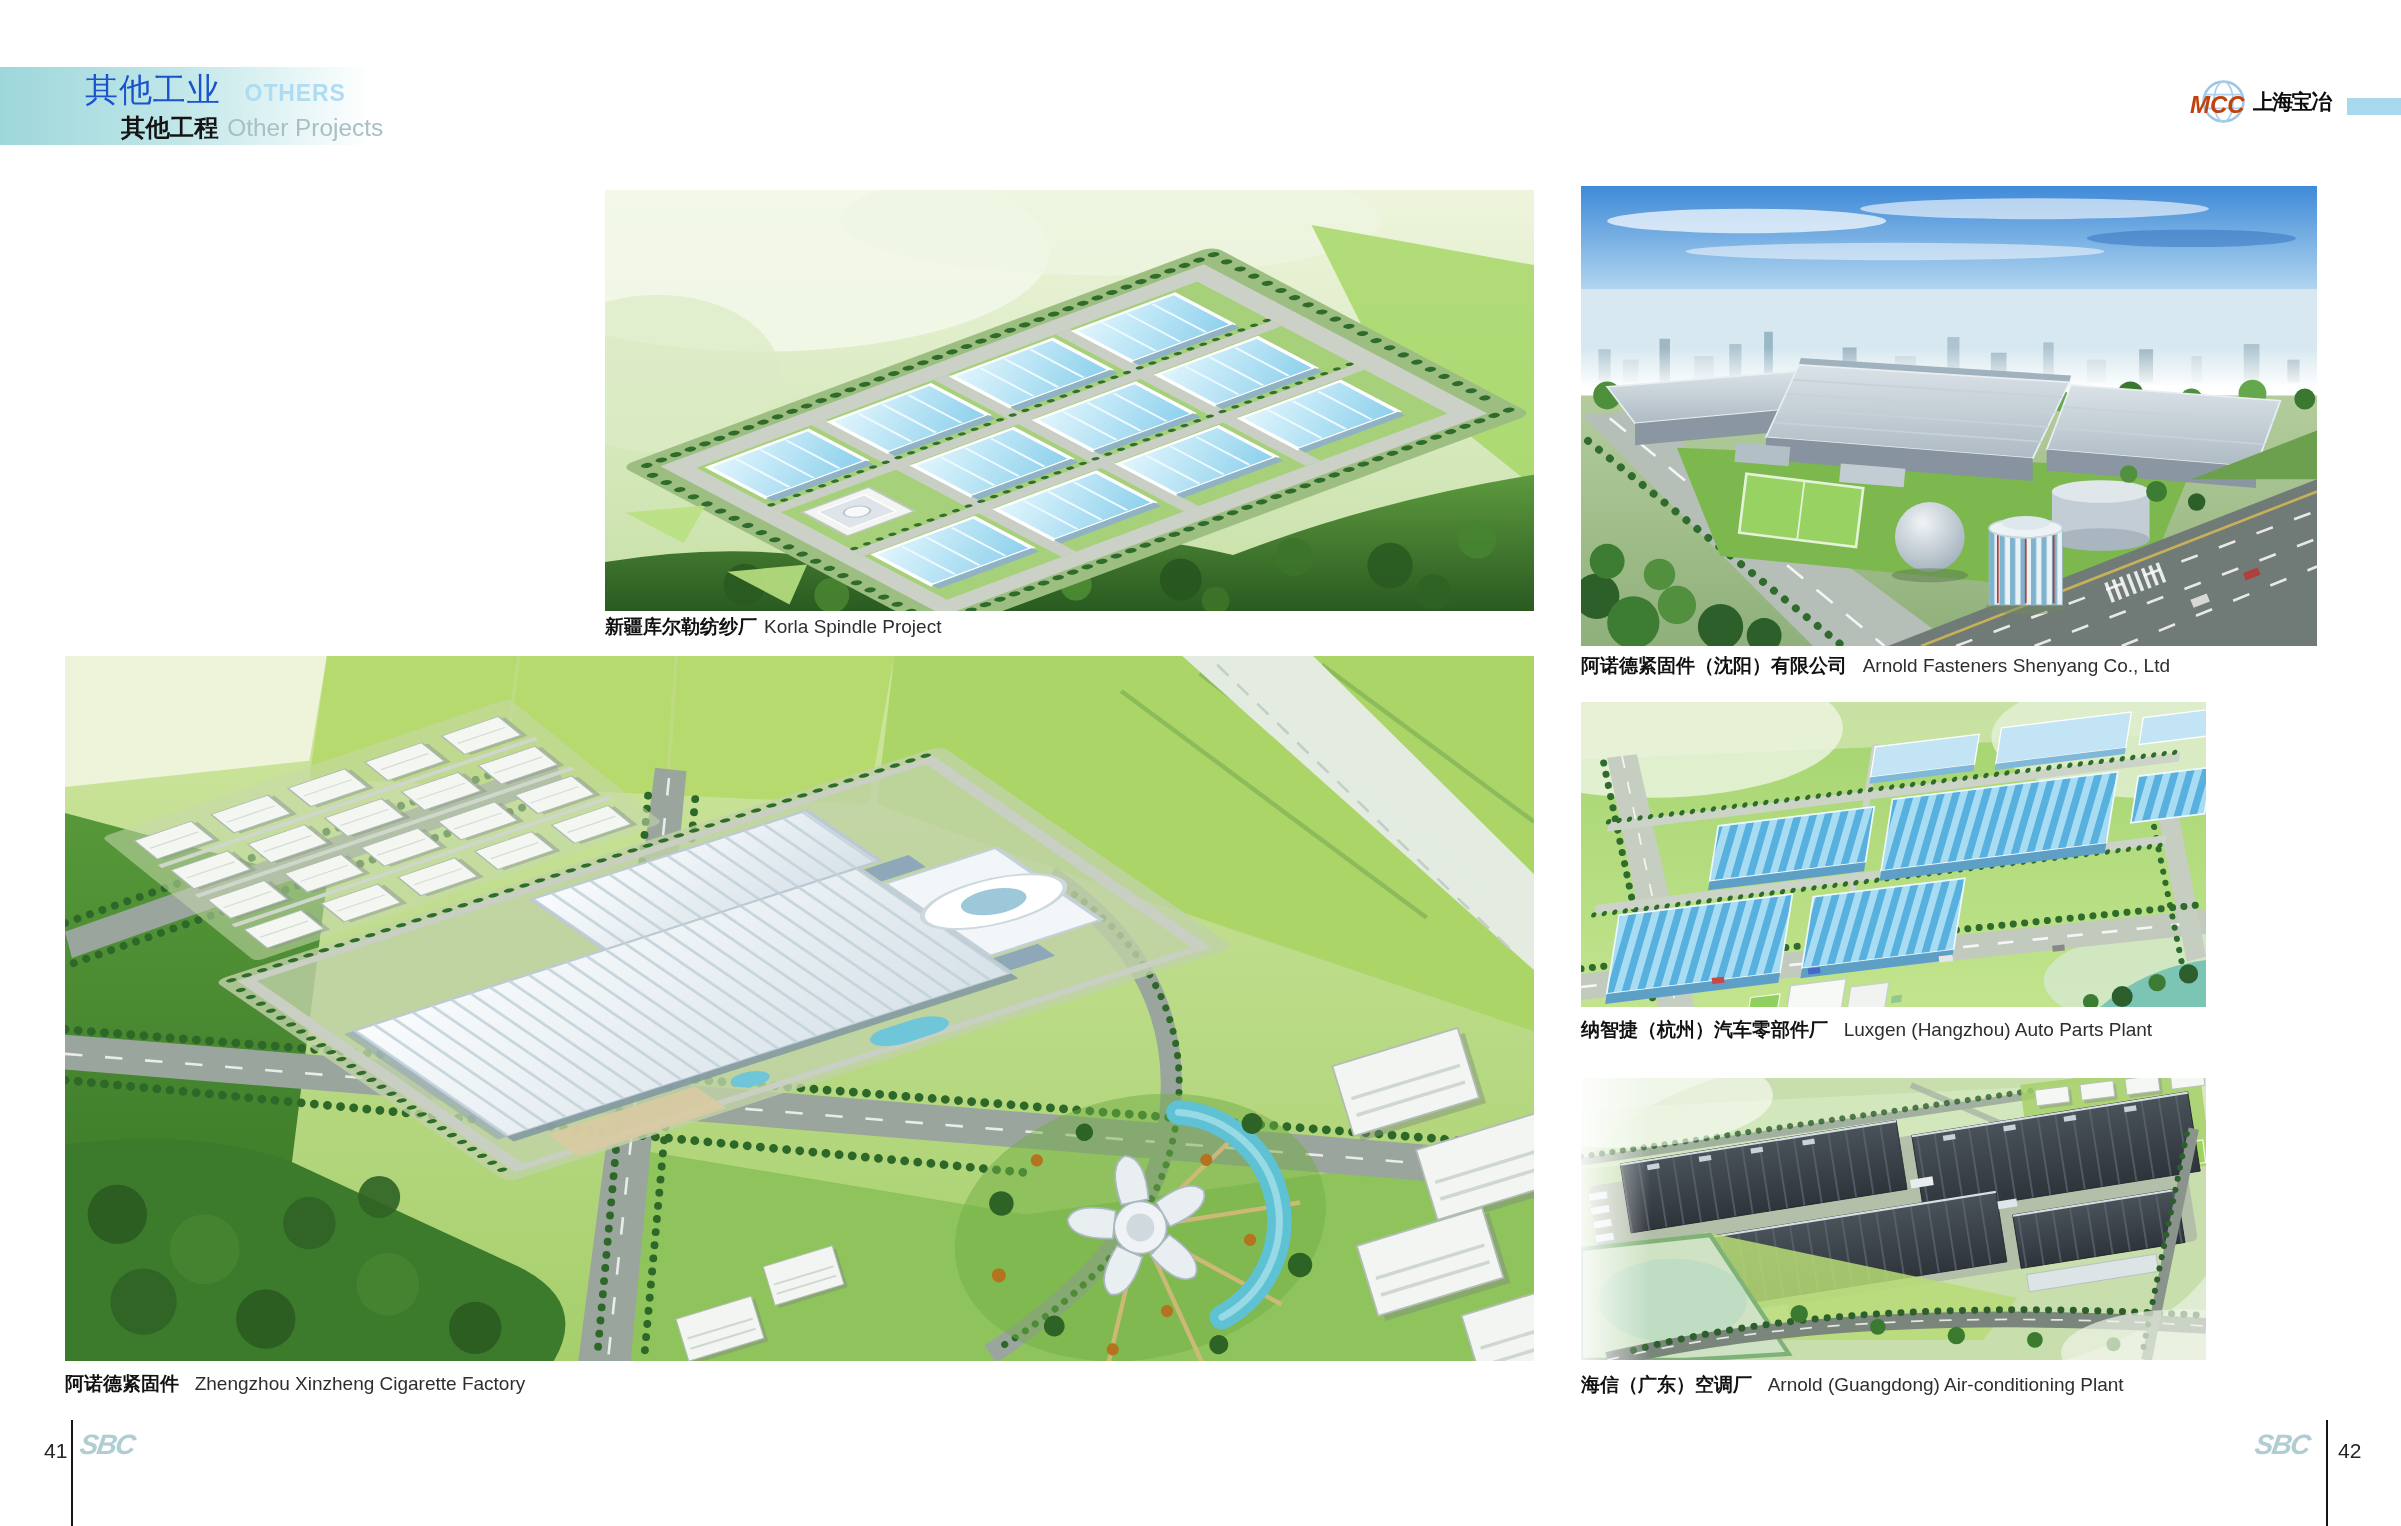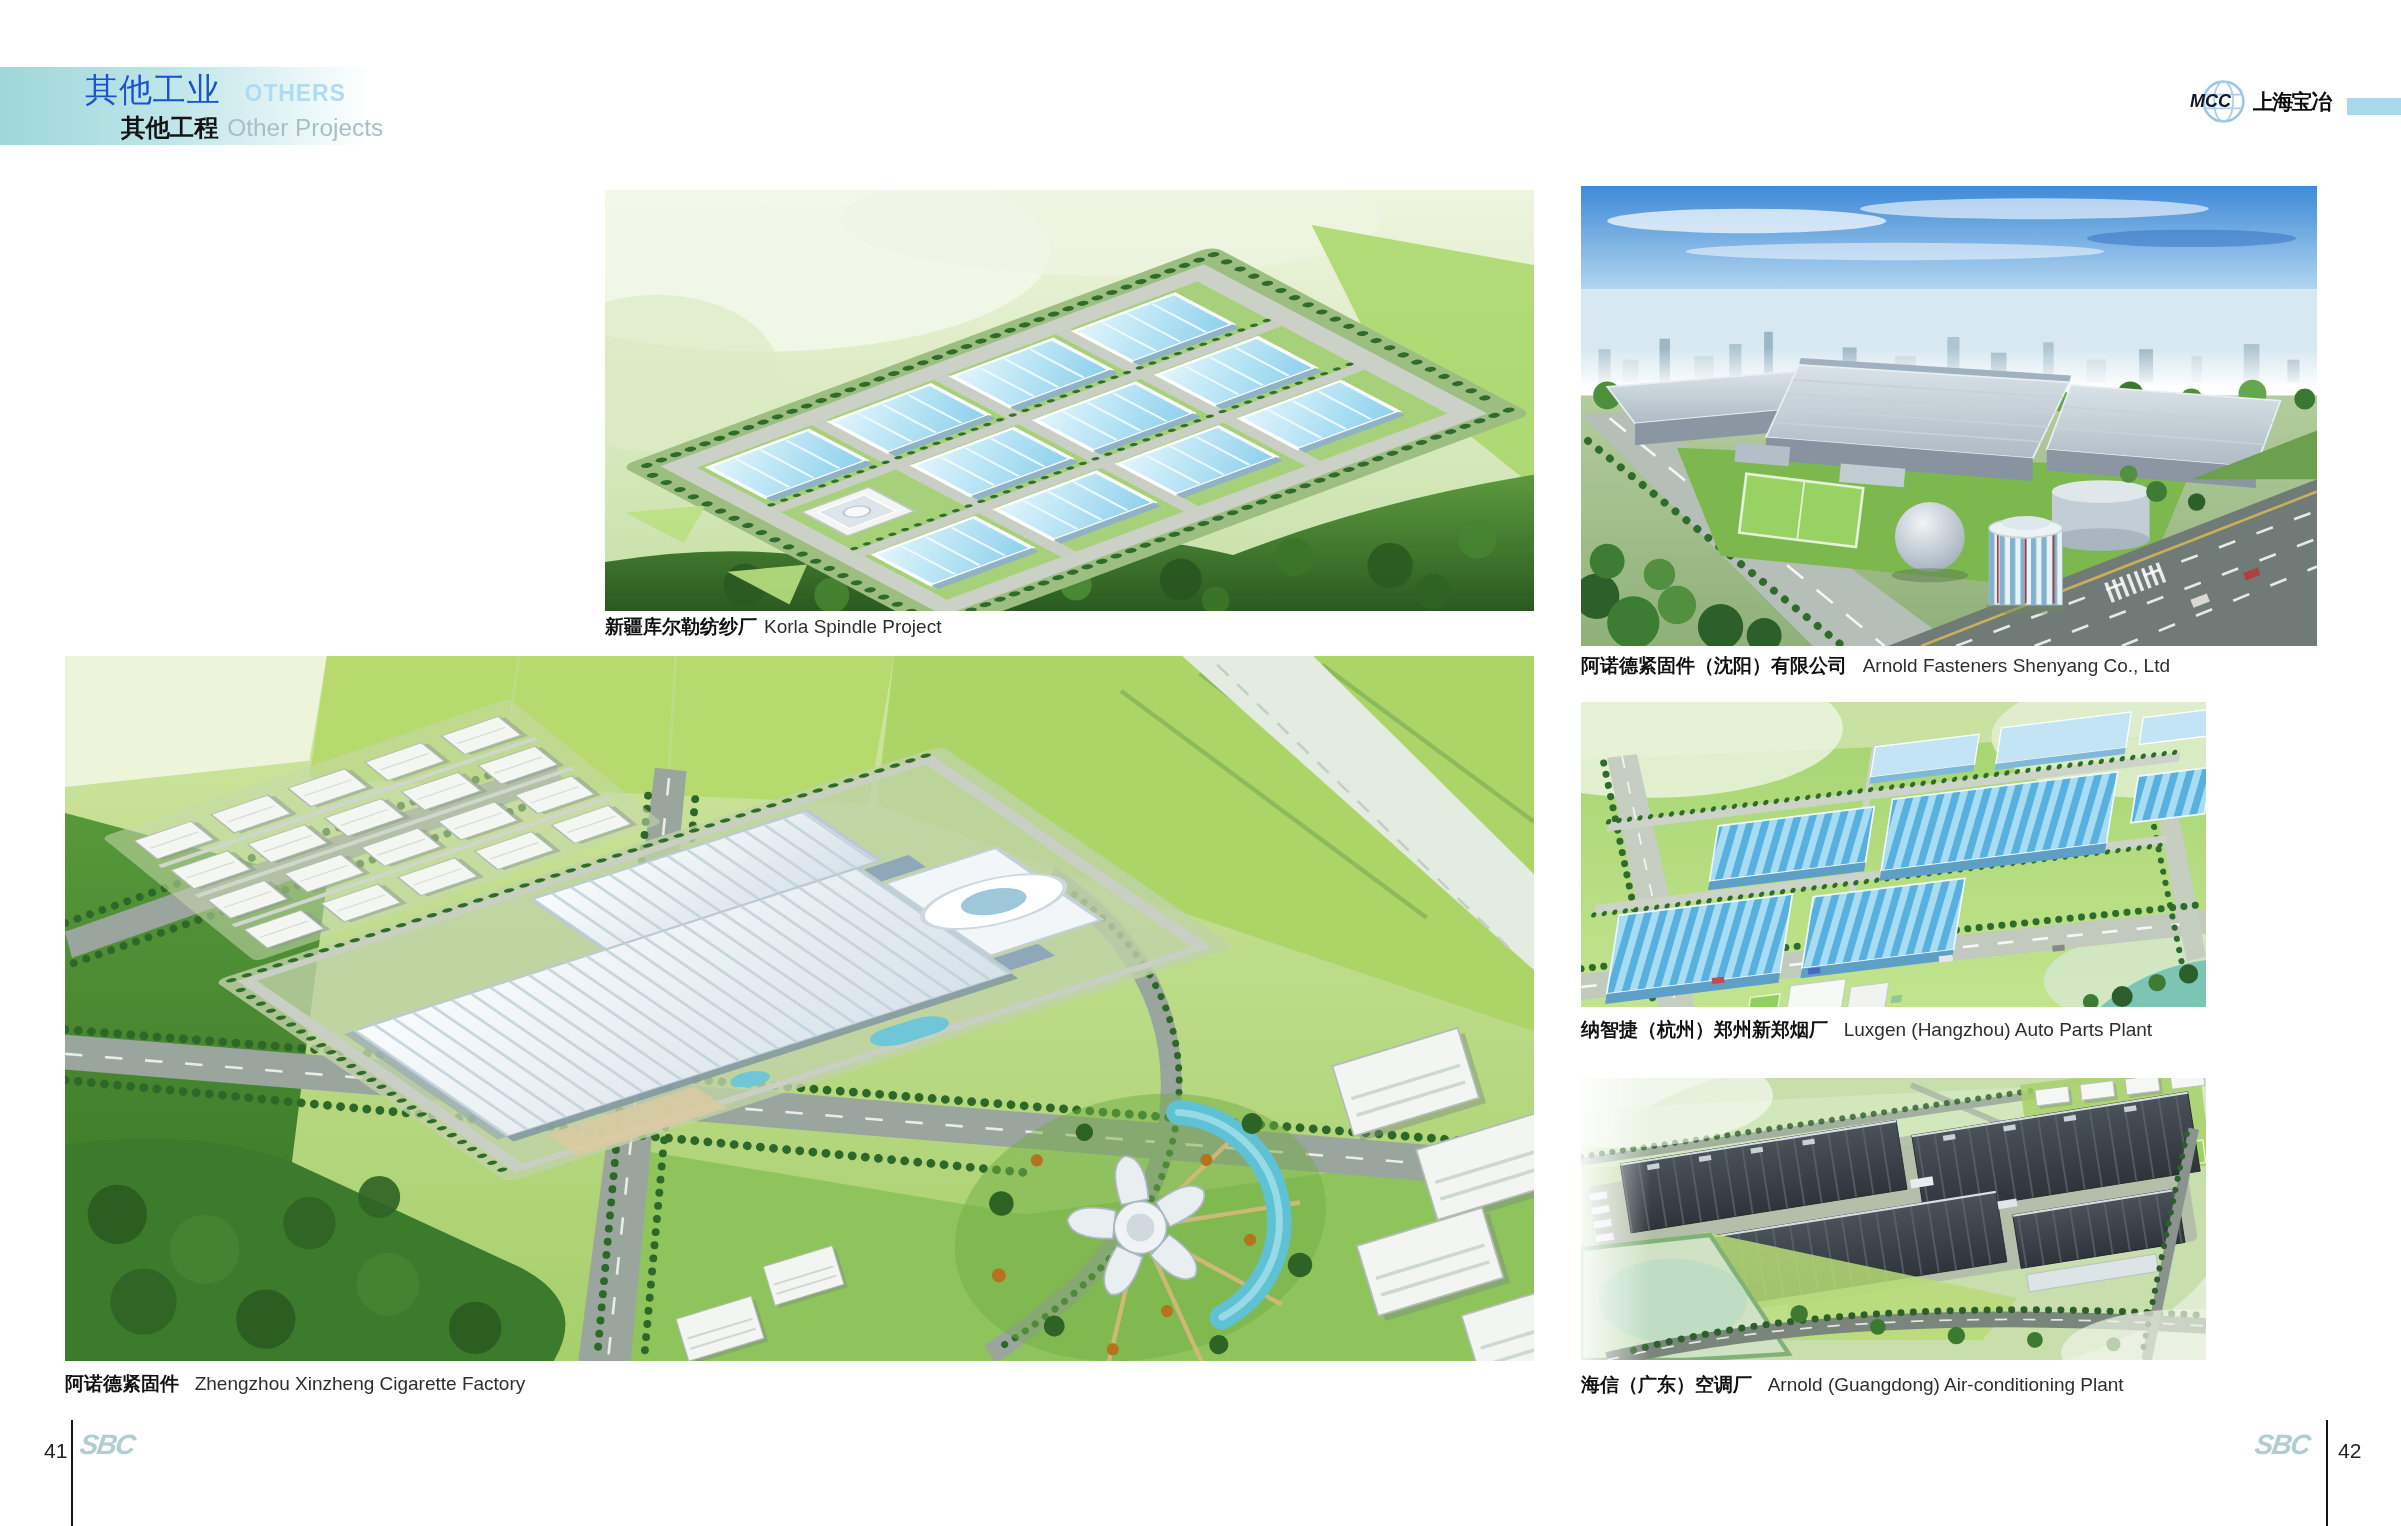--- a/index.html
+++ b/index.html
@@ -17,21 +17,21 @@
   .header-band{left:0;top:67px;width:386px;height:78px;
     background:linear-gradient(90deg,#9ed7db 0%,#bfe6e8 45%,rgba(255,255,255,0) 96%)}
   .title-l1{left:85px;top:73px;line-height:1}
   .title-l1 .zh{font-size:33px;font-weight:400;color:#1a53cc;letter-spacing:0.9px}
   .title-l1 .en{font-size:23px;font-weight:700;color:#aedcf2;margin-left:24px;letter-spacing:0.9px}
   .title-l2{left:121px;top:116px;line-height:1}
   .title-l2 .zh{font-size:24.4px;font-weight:700;color:#141414}
   .title-l2 .en{font-size:24.4px;color:#a6c0c4;margin-left:8.7px}
 
   .brand-globe{left:2201px;top:79px;width:45px;height:45px}
-  .brand-mcc{left:2190px;top:91px;font-size:18px;font-weight:700;font-style:italic;color:#0f172a;z-index:2}
+  .brand-mcc{left:2190px;top:91px;font-size:24px;font-weight:700;font-style:italic;color:#c2410c;z-index:2}
   .brand-zh{left:2253px;top:88px;font-size:21px;font-weight:700;color:#0e0e0e;letter-spacing:-1.7px}
   .brand-bar{left:2347px;top:98px;width:54px;height:16.6px;background:#a8d8ec}
 
   .pageno{font-size:21px;color:#242424}
   .pn-l{left:44px;top:1439px}
   .pn-r{left:2338px;top:1439px}
   .frule{width:1.7px;height:106px;background:#161616;top:1420px}
   .fr-l{left:71px}
   .fr-r{left:2326px}
   .wm{font-size:28px;font-weight:700;font-style:italic;letter-spacing:-1.7px;color:#b0ced2;transform:skewX(-8deg)}
@@ -497,21 +497,21 @@
 <circle cx="620" cy="338" r="12" fill="#2c5f2c"></circle>
       <circle cx="660" cy="322" r="10" fill="#3d7c33"></circle>
 <circle cx="696" cy="312" r="11" fill="#2c5f2c"></circle>
       <circle cx="584" cy="344" r="9" fill="#3d7c33"></circle>
 <rect x="150" y="316" width="14" height="7" fill="#c84848" transform="rotate(-6 157 319)"></rect>
 <rect x="260" y="305" width="14" height="7" fill="#4868c8" transform="rotate(-6 267 308)"></rect>
 <rect x="410" y="291" width="16" height="7" fill="#e6e6e2" transform="rotate(-6 418 294)"></rect>
 <rect x="540" y="279" width="14" height="7" fill="#888888" transform="rotate(-6 547 282)"></rect>
 </svg>
 <figcaption style="top:317px">
-  <span class="cap-zh">纳智捷（杭州）郑州新郑烟厂</span><span class="cap-en gap-w">Luxgen (Hangzhou) Auto Parts Plant</span>
+  <span class="cap-zh">纳智捷（杭州）汽车零部件厂</span><span class="cap-en gap-w">Luxgen (Hangzhou) Auto Parts Plant</span>
 </figcaption>
 </figure>
 
 <figure style="left:1581px;top:1078px;width:625px;height:282px">
 <svg viewBox="0 0 716 323" preserveAspectRatio="none">
 <defs>
  <linearGradient id="h-dark" x1="0" y1="0" x2="0" y2="1">
           <stop offset="0" stop-color="#4a525a"></stop>
           <stop offset="1" stop-color="#2e343a"></stop>
         </linearGradient>

